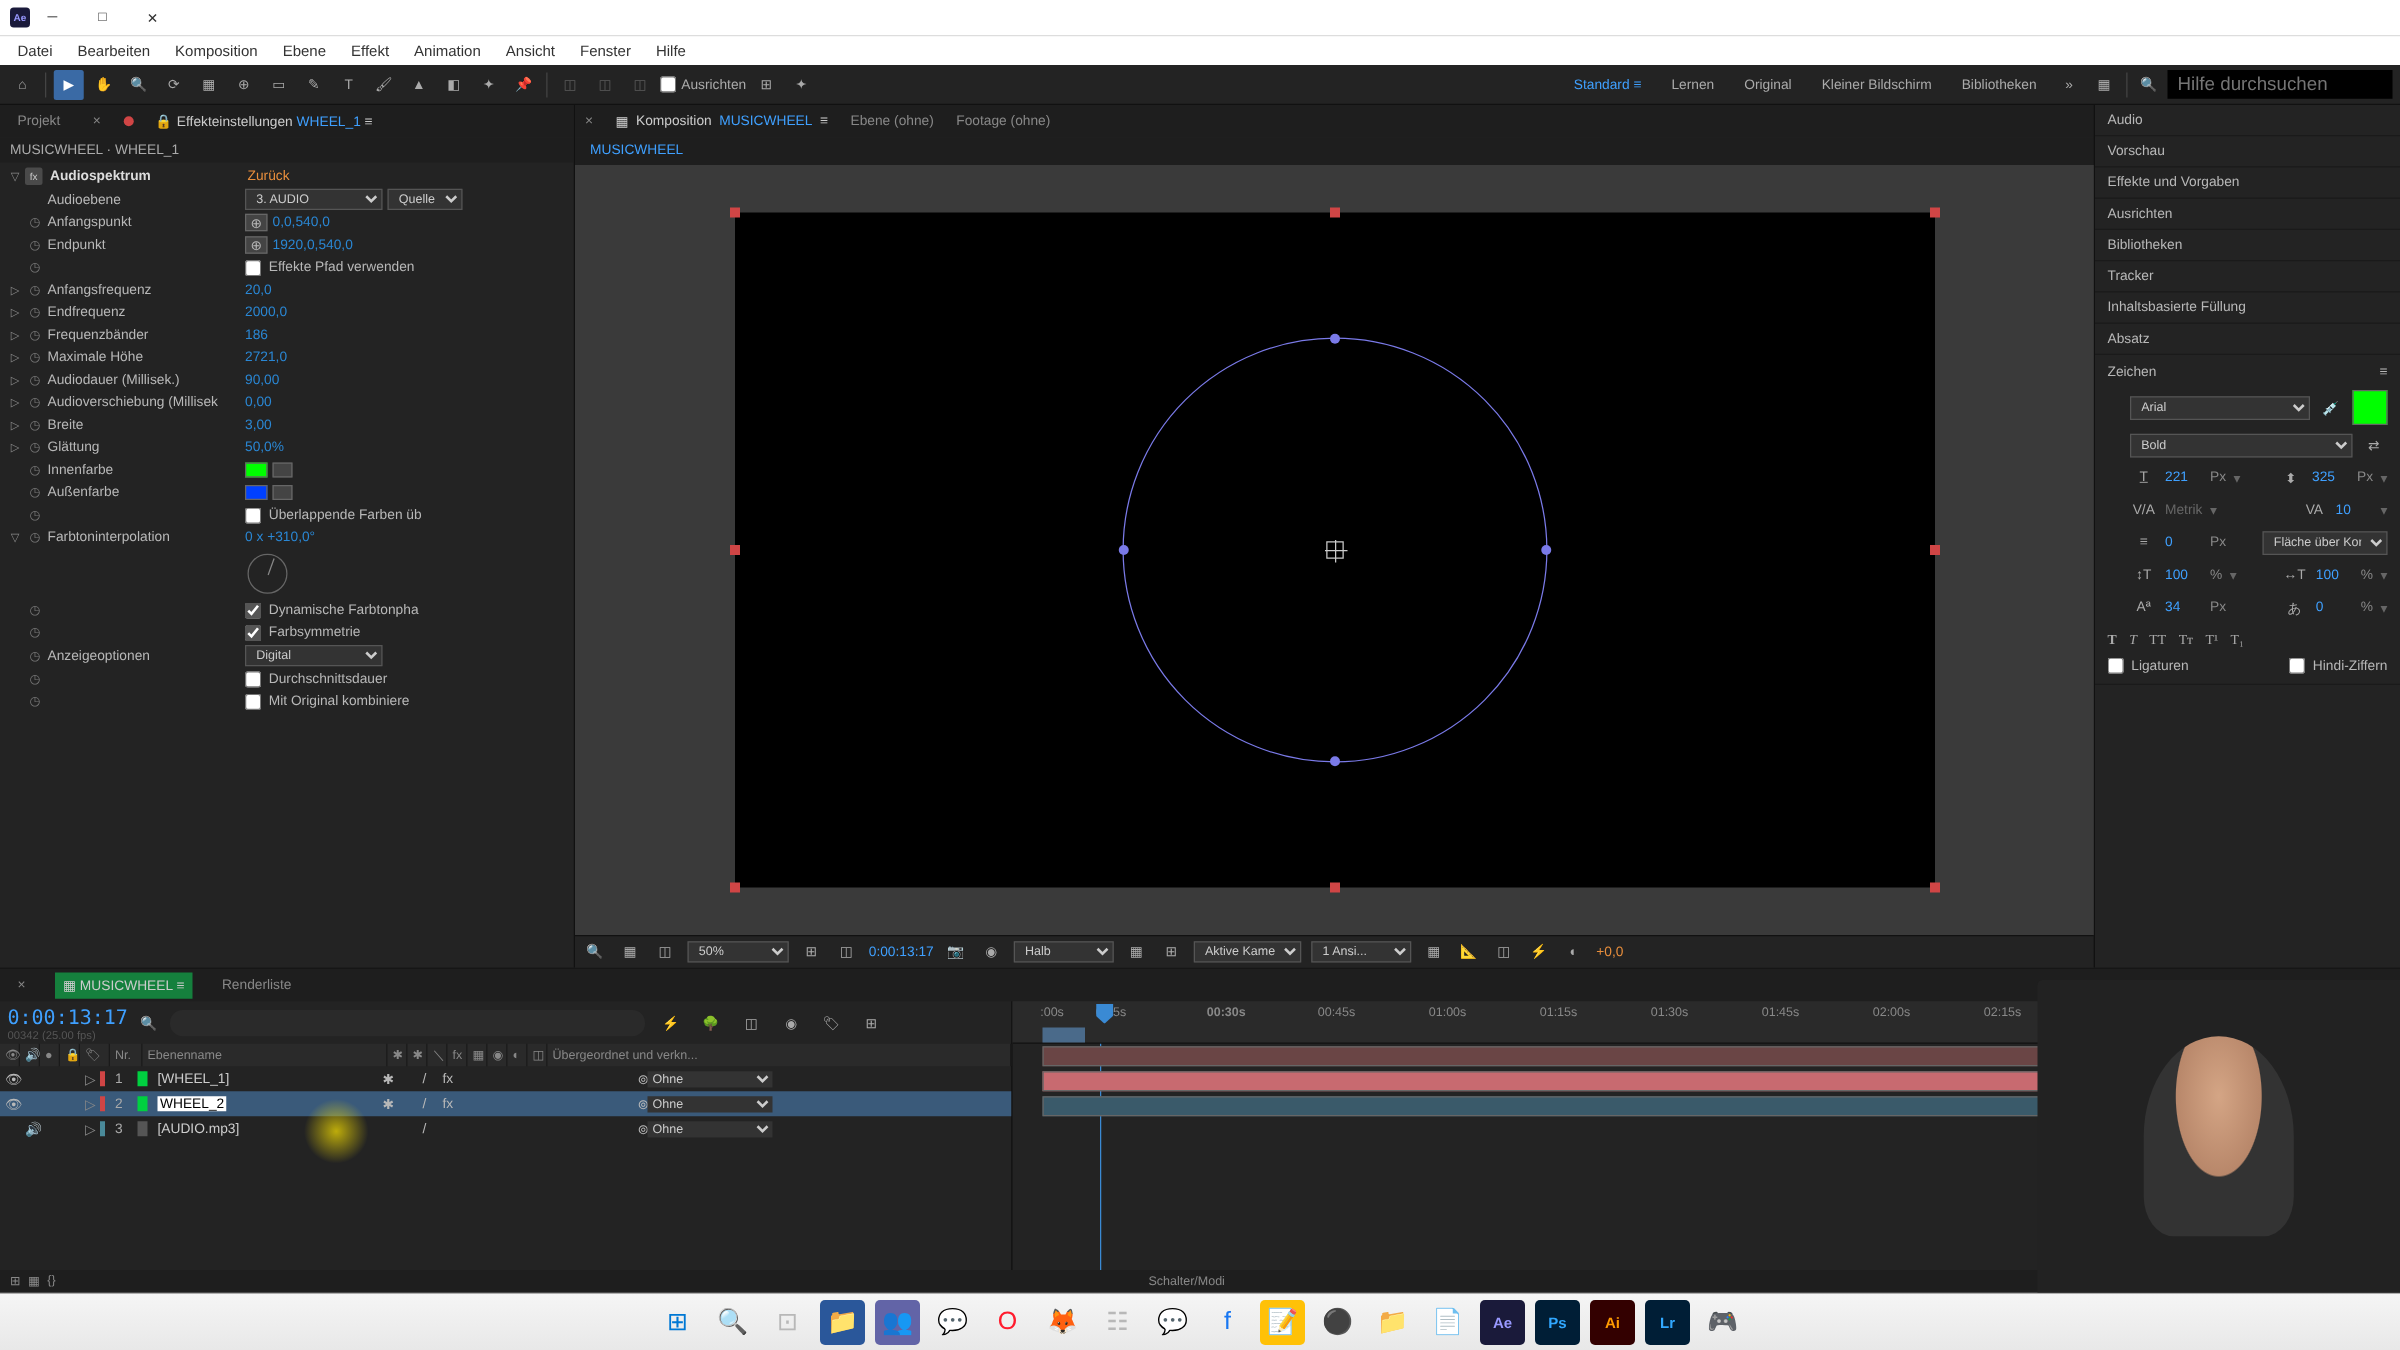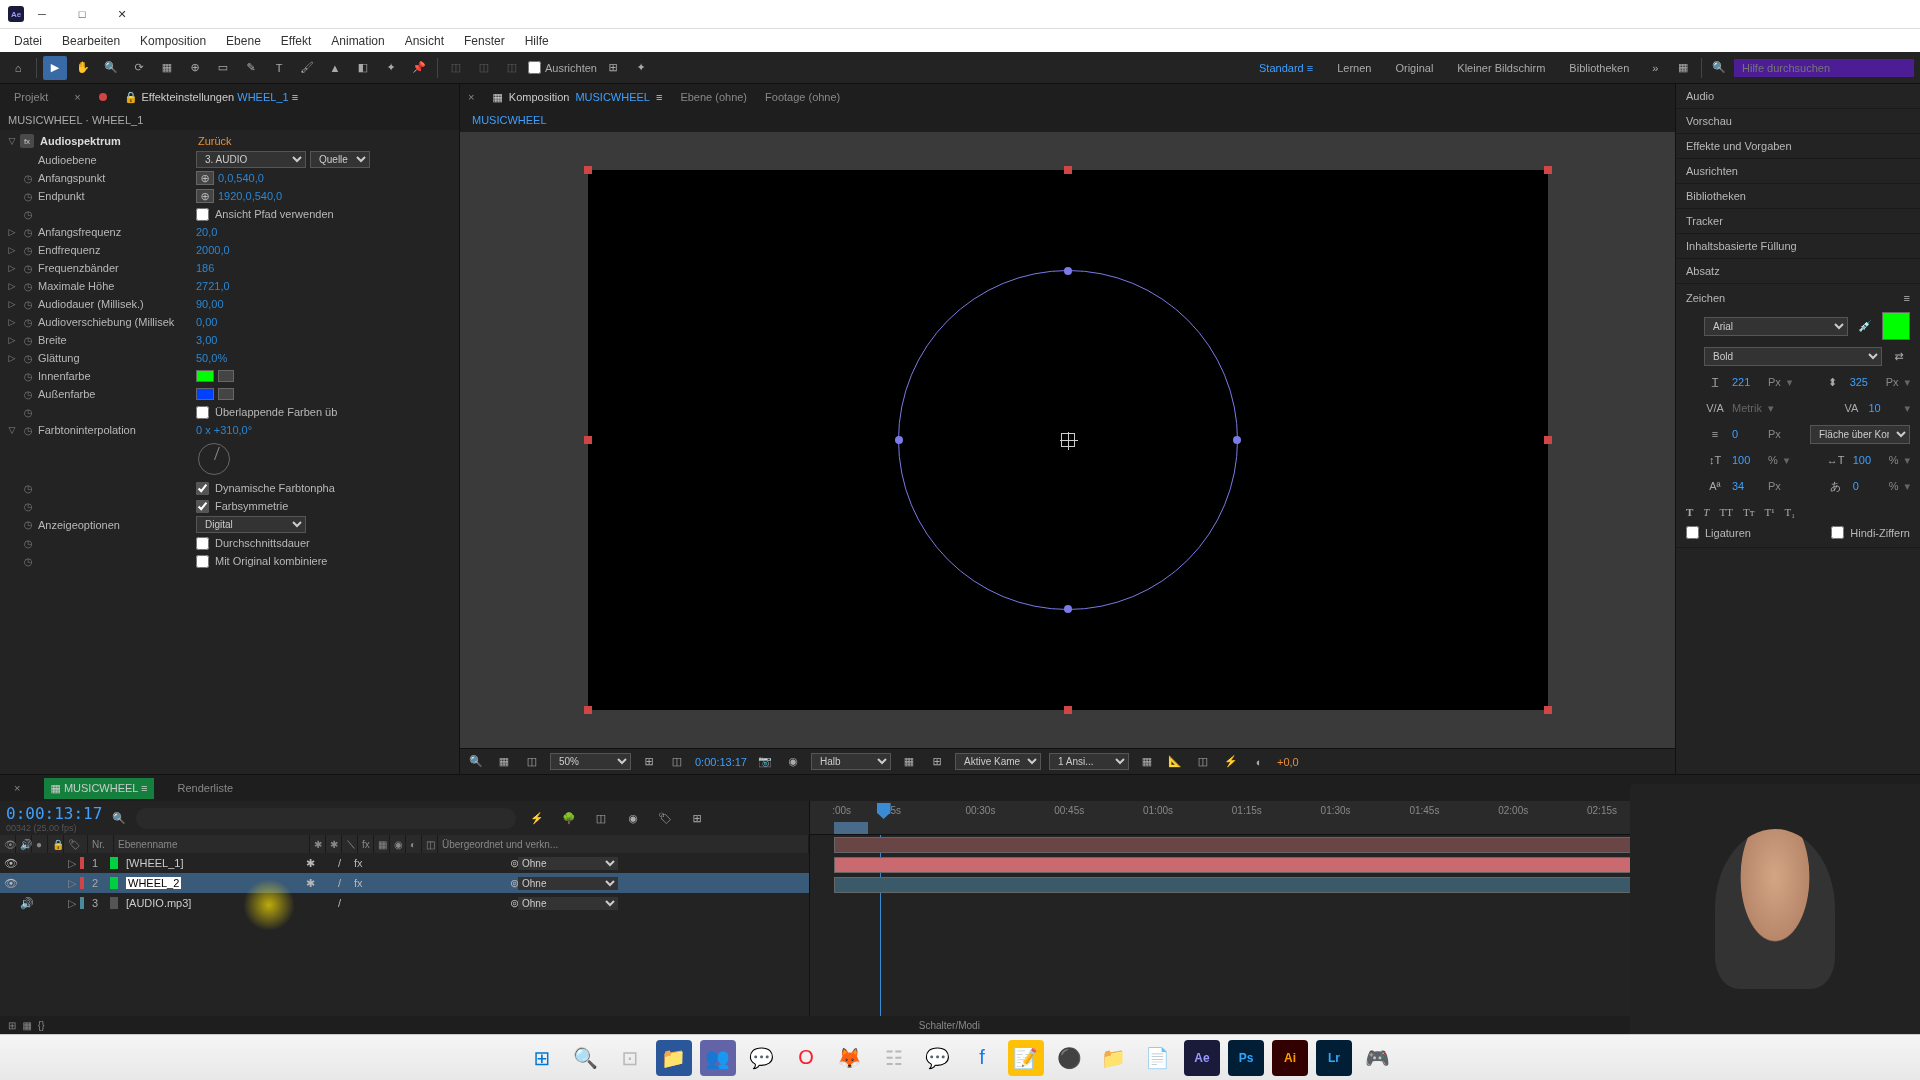--- a/index.html
+++ b/index.html
@@ -17,21 +17,21 @@
 .menubar .item { padding: 2px 10px; font-size: 12px; cursor: pointer; }
 
 
 .toolbar { height: 32px; background: #232323; display: flex; align-items: center; padding: 0 6px; gap: 4px; border-bottom: 1px solid #111; }
 .toolbar .tbtn { width: 24px; height: 24px; display: flex; align-items: center; justify-content: center; cursor: pointer; color: #aaa; }
 .toolbar .tbtn.active { background: #3a6aa5; border-radius: 2px; color: #fff; }
 .toolbar .sep { width: 1px; height: 20px; background: #444; margin: 0 2px; }
 .toolbar .spacer { flex: 1; }
 .toolbar .wlabel { color: #aaa; font-size: 11px; padding: 0 10px; cursor: pointer; }
 .toolbar .wlabel.active { color: #3fa0ff; }
-.toolbar .search { background: #4c1d95; border: none; color: #888; padding: 3px 8px; width: 180px; font-size: 11px; }
+.toolbar .search { background: #000000; border: none; color: #888; padding: 3px 8px; width: 180px; font-size: 15px; }
 .toolbar .chk { display: flex; align-items: center; gap: 4px; color: #aaa; }
 .toolbar input[type=checkbox] { accent-color: #3a6aa5; }
 
 
 .main { display: flex; height: calc(100% - 84px - 260px - 46px); }
 
 
 .effect-panel { width: 460px; background: #232323; border-right: 1px solid #111; display: flex; flex-direction: column; }
 .ep-tabs { height: 26px; display: flex; align-items: center; background: #1e1e1e; padding: 0 6px; gap: 10px; }
 .ep-tabs .tab { padding: 4px 8px; cursor: pointer; color: #888; }
@@ -243,21 +243,21 @@
           <div class="clock clock-ico"></div>
         <div class="label">Endpunkt</div>
         <div class="picker">⊕</div>
         <div class="value">1920,0,540,0</div>
       </div>
       <div class="ep-row">
         <div class="twist"></div>
           <div class="clock clock-ico"></div>
         <div class="label"></div>
         <input type="checkbox" style="">
-          <span class="chklabel">Ansicht Pfad verwenden</span>
+          <span class="chklabel">Effekte Pfad verwenden</span>
       </div>
       <div class="ep-row">
         <div class="twist">▷</div>
           <div class="clock clock-ico"></div>
         <div class="label">Anfangsfrequenz</div>
         <div class="value">20,0</div>
       </div>
       <div class="ep-row">
         <div class="twist">▷</div>
           <div class="clock clock-ico"></div>
@@ -645,21 +645,21 @@
               <select style="width:100px"><option>Ohne</option></select>
             </div>
   </div>
         </div>
     </div>
     <div class="tl-right">
       <div class="tl-ruler">
         <div id="ruler-ticks">
             <div class="tick" style="left: 2%;">:00s</div>
             <div class="tick" style="left: 6%;">0:15s</div>
-            <div class="tick" style="left: 14%;">00:30s</div>
+            <div class="tick" style="left: 14%; font-weight: bold;">00:30s</div>
             <div class="tick" style="left: 22%;">00:45s</div>
             <div class="tick" style="left: 30%;">01:00s</div>
             <div class="tick" style="left: 38%;">01:15s</div>
             <div class="tick" style="left: 46%;">01:30s</div>
             <div class="tick" style="left: 54%;">01:45s</div>
             <div class="tick" style="left: 62%;">02:00s</div>
             <div class="tick" style="left: 70%;">02:15s</div>
             <div class="tick" style="left: 96%;">03:00s</div>
           </div>
         <div class="workarea" style="left:2.2%; width:3%"></div>

